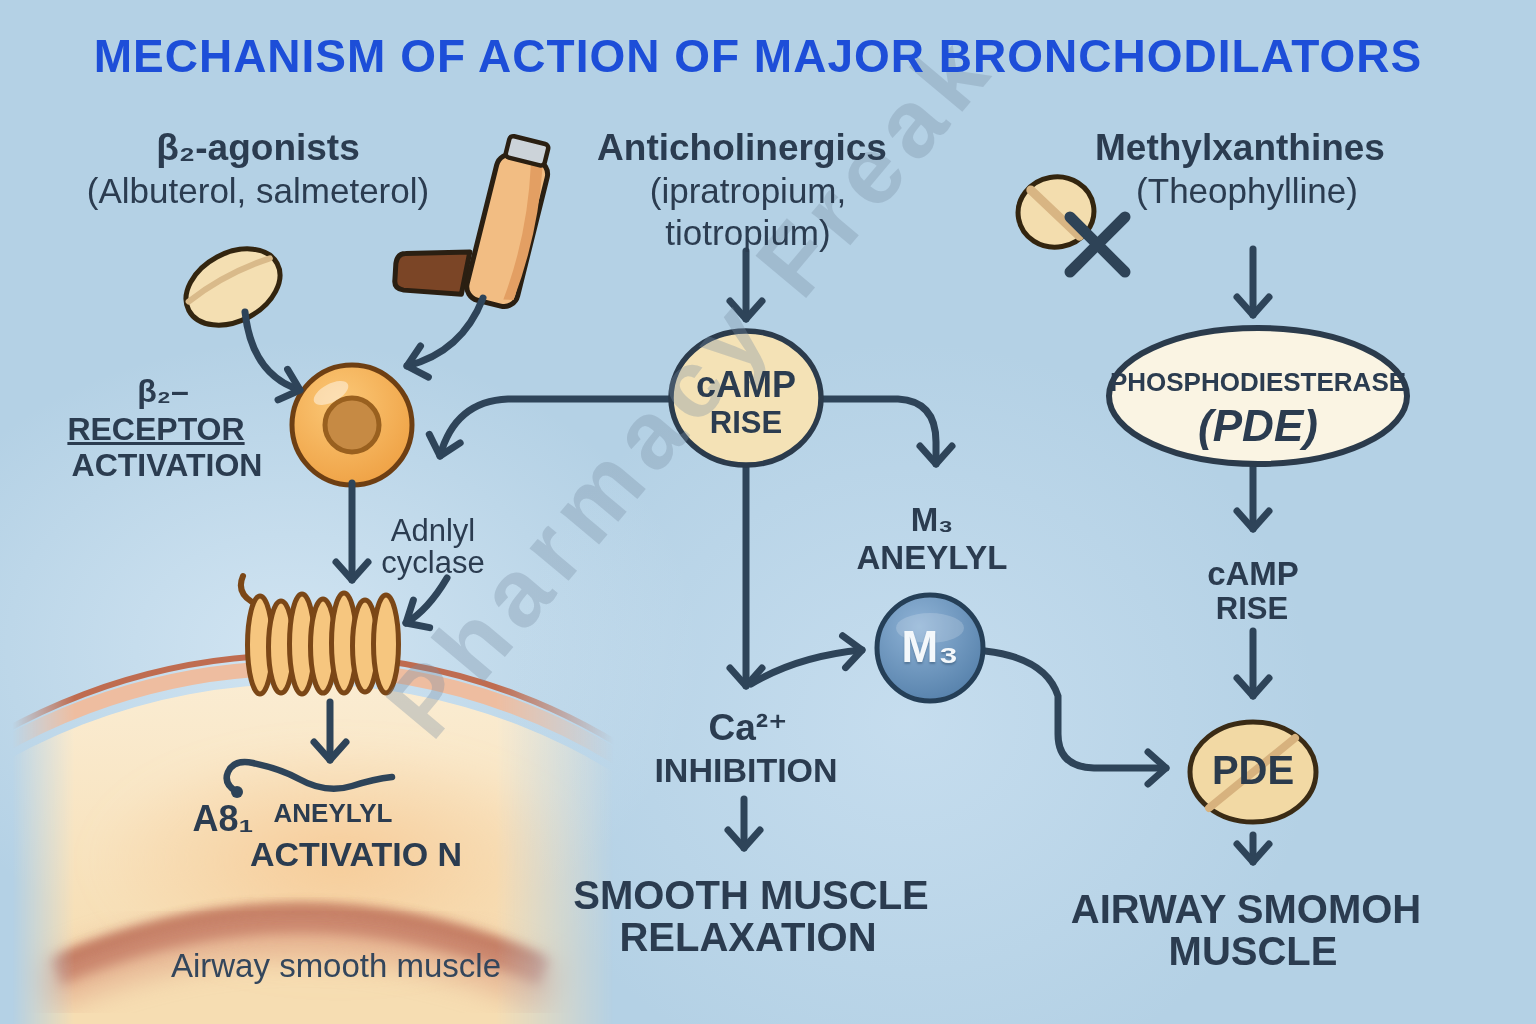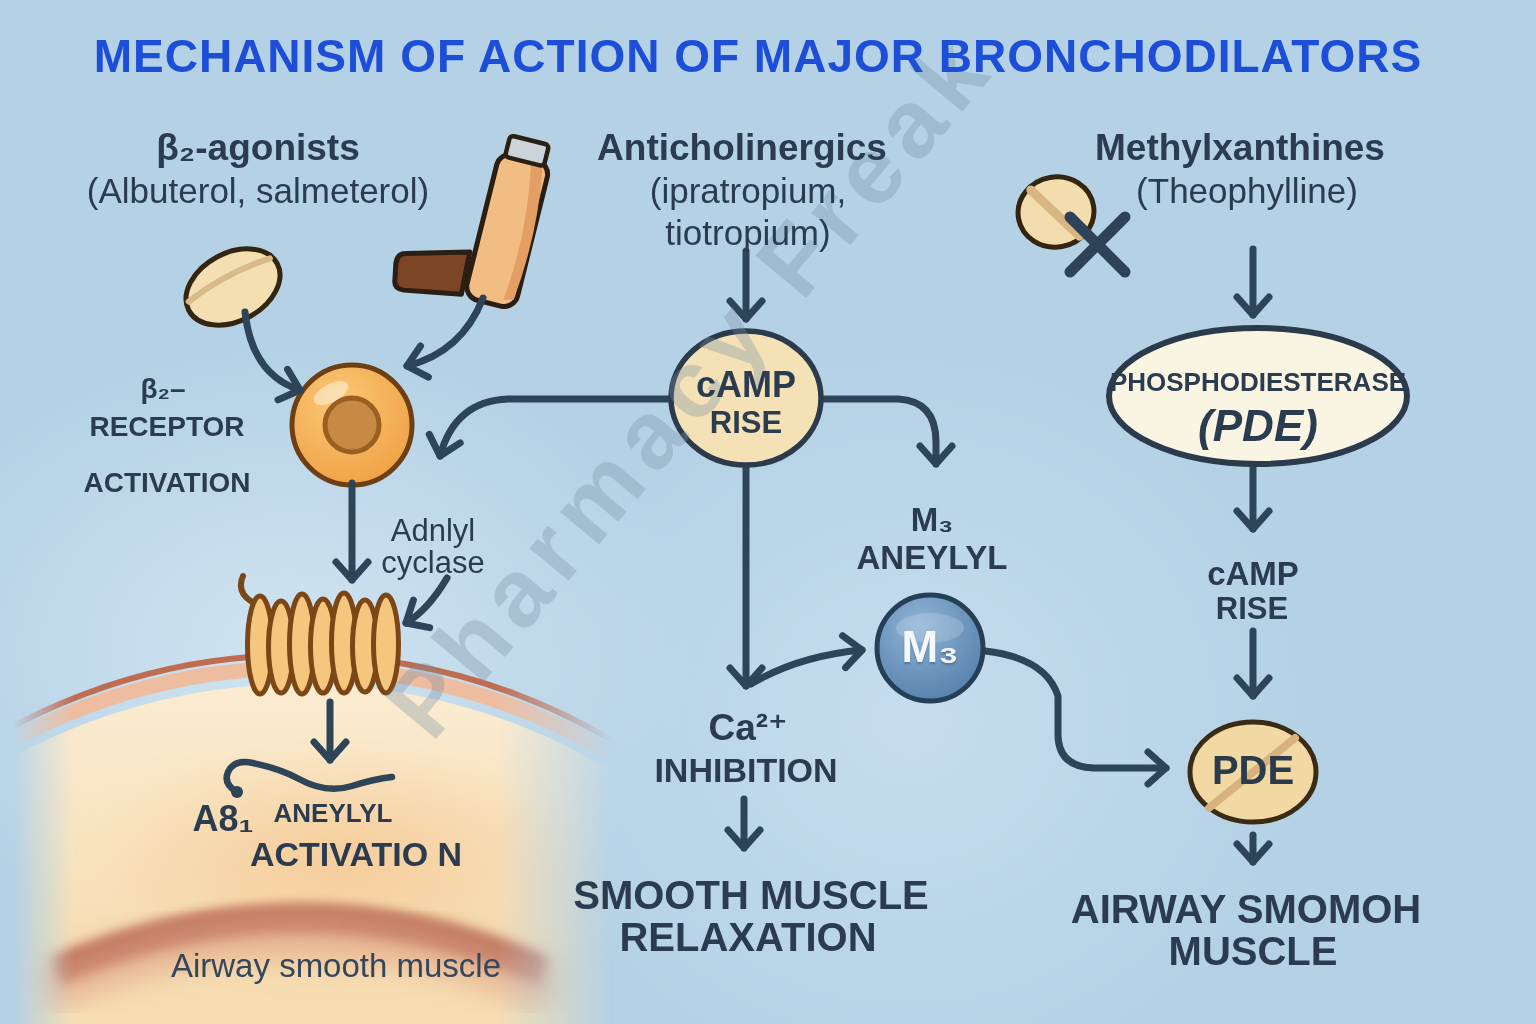--- a/index.html
+++ b/index.html
@@ -10,21 +10,21 @@
   }
   .blob{position:absolute;z-index:0;pointer-events:none;}
   #svgLayer{position:absolute;left:0;top:0;z-index:1;}
   .txt{
     position:absolute;z-index:3;color:#2b3c50;text-align:center;
     transform:translateX(-50%);white-space:nowrap;line-height:1.08;
   }
   .title{font-size:46px;font-weight:700;letter-spacing:1px;color:#1d4ed8;}
   .colhead{font-size:37px;font-weight:600;}
   .colsub{font-size:35px;font-weight:500;}
-  .lblbold{font-size:28px;font-weight:700;}
+  .lblbold{font-size:32px;font-weight:700;}
   .lblbold2{font-size:33px;font-weight:700;}
   .reg{font-size:31px;font-weight:500;}
   .ellipse-txt-lg{font-size:36px;font-weight:700;}
   .ellipse-txt-sm{font-size:31px;font-weight:700;}
   .phospho{font-size:26px;font-weight:700;letter-spacing:0px;}
   .outcome{font-size:40px;font-weight:700;}
   .m3circle{font-size:44px;font-weight:700;color:#f4f8fb;text-shadow:0 2px 2px rgba(30,55,80,.35);}
   .pdetxt{font-size:40px;font-weight:700;color:#2b3b4c;}
   .caption{font-size:33px;font-weight:500;color:#33465c;}
   #watermark{
@@ -179,22 +179,22 @@
   <div class="txt colhead" style="left:258px;top:128px;">β₂-agonists</div>
 
   <div class="txt colhead" style="left:742px;top:128px;">Anticholinergics</div>
   <div class="txt colsub" style="left:748px;top:172px;">(ipratropium,</div>
   <div class="txt colsub" style="left:748px;top:214px;">tiotropium)</div>
 
   <div class="txt colhead" style="left:1240px;top:128px;">Methylxanthines</div>
   <div class="txt colsub" style="left:1247px;top:172px;">(Theophylline)</div>
 
   <div class="txt lblbold" style="left:163px;top:374px;">β₂–</div>
-  <div class="txt lblbold" style="left:167px;top:412px;">RECEPTOR</div>
-  <div class="txt lblbold" style="left:167px;top:468px;">ACTIVATION</div>
+  <div class="txt lblbold" style="left:156px;top:412px;text-decoration:underline;">RECEPTOR</div>
+  <div class="txt lblbold" style="left:167px;top:448px;">ACTIVATION</div>
 
   <div class="txt reg" style="left:433px;top:514px;">Adnlyl</div>
   <div class="txt reg" style="left:433px;top:546px;">cyclase</div>
 
   <div class="txt lblbold2" style="left:223px;top:800px;font-size:36px;">A8₁</div>
   <div class="txt lblbold2" style="left:333px;top:799px;font-size:26px;">ANEYLYL</div>
   <div class="txt lblbold2" style="left:356px;top:836px;font-size:34px;">ACTIVATIO N</div>
 
   <div class="txt caption" style="left:336px;top:948px;">Airway smooth muscle</div>
 

